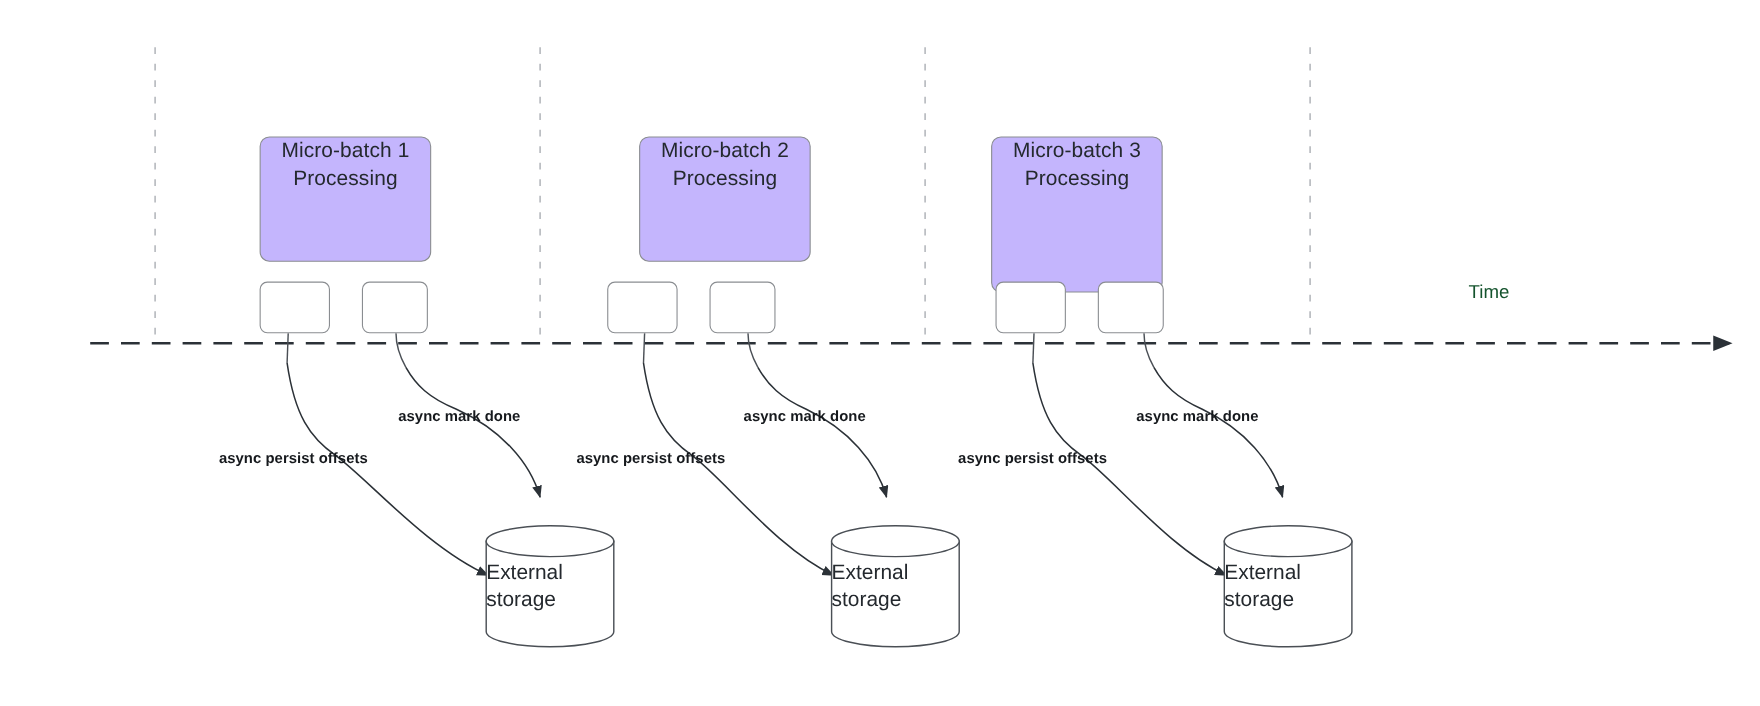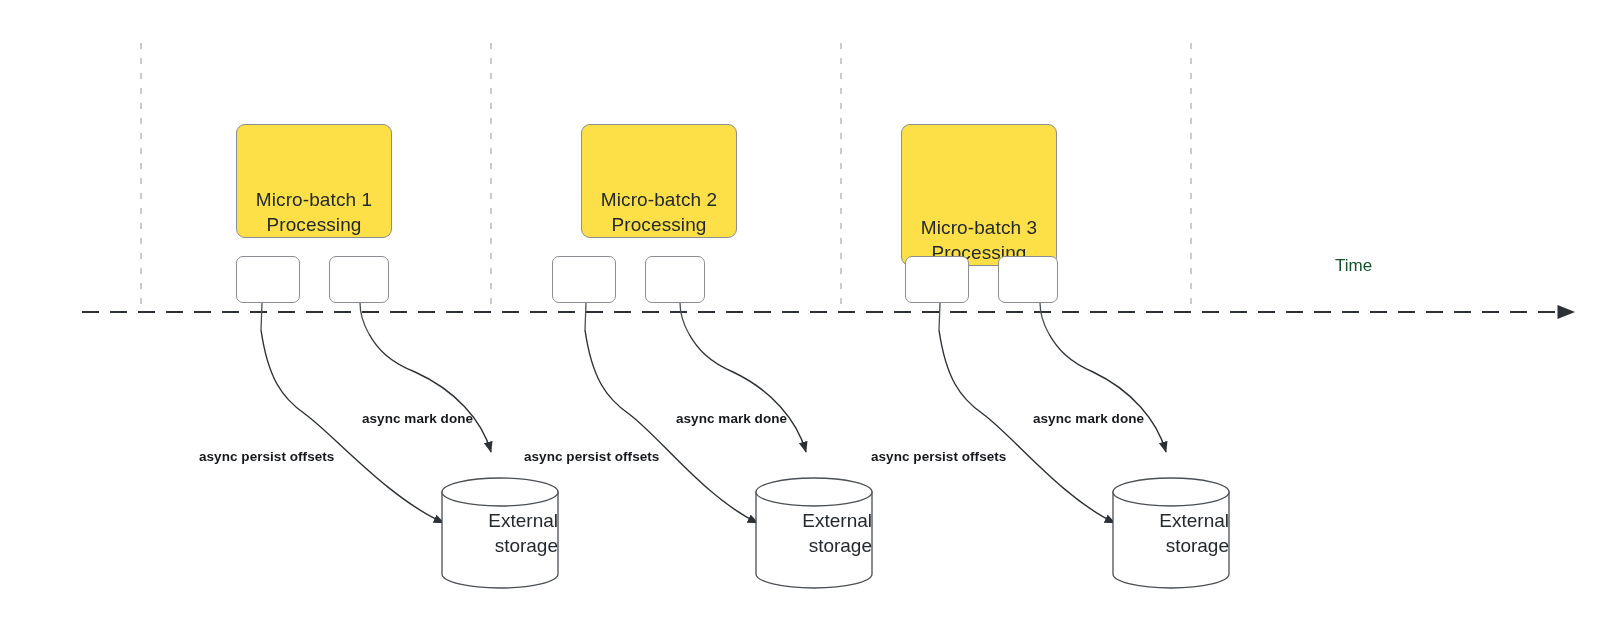--- a/index.html
+++ b/index.html
@@ -24,23 +24,23 @@
     top: 0;
     width: 1600px;
     height: 642px;
     overflow: visible;
   }
   .batch-box {
     position: absolute;
     box-sizing: border-box;
     border: 1px solid #8a8d91;
     border-radius: 9px;
-    background: #fde047;
+    background: #c4b5fd;
     display: flex;
-    align-items: flex-end;
+    align-items: flex-start;
     justify-content: center;
     text-align: center;
   }
   .batch-label {
     font-size: 19px;
     line-height: 25px;
     color: #24292e;
     white-space: pre-line;
     letter-spacing: 0.1px;
   }
@@ -48,35 +48,34 @@
     position: absolute;
     box-sizing: border-box;
     border: 1px solid #8a8d91;
     border-radius: 7px;
     background: #ffffff;
   }
   .cyl-label {
     position: absolute;
     left: 0;
     right: 0;
-    text-align: right;
+    text-align: left;
     font-size: 19px;
     line-height: 25px;
     color: #24292e;
     white-space: pre-line;
     pointer-events: none;
   }
   .edge-label {
     position: absolute;
     font-size: 13.5px;
     font-weight: bold;
     color: #16191d;
     white-space: nowrap;
     letter-spacing: 0.05px;
-    margin-top: 40px;
   }
   .time-label {
     position: absolute;
     font-size: 17px;
     color: #14532d;
     white-space: nowrap;
   }
 </style>
 </head>
 <body>

